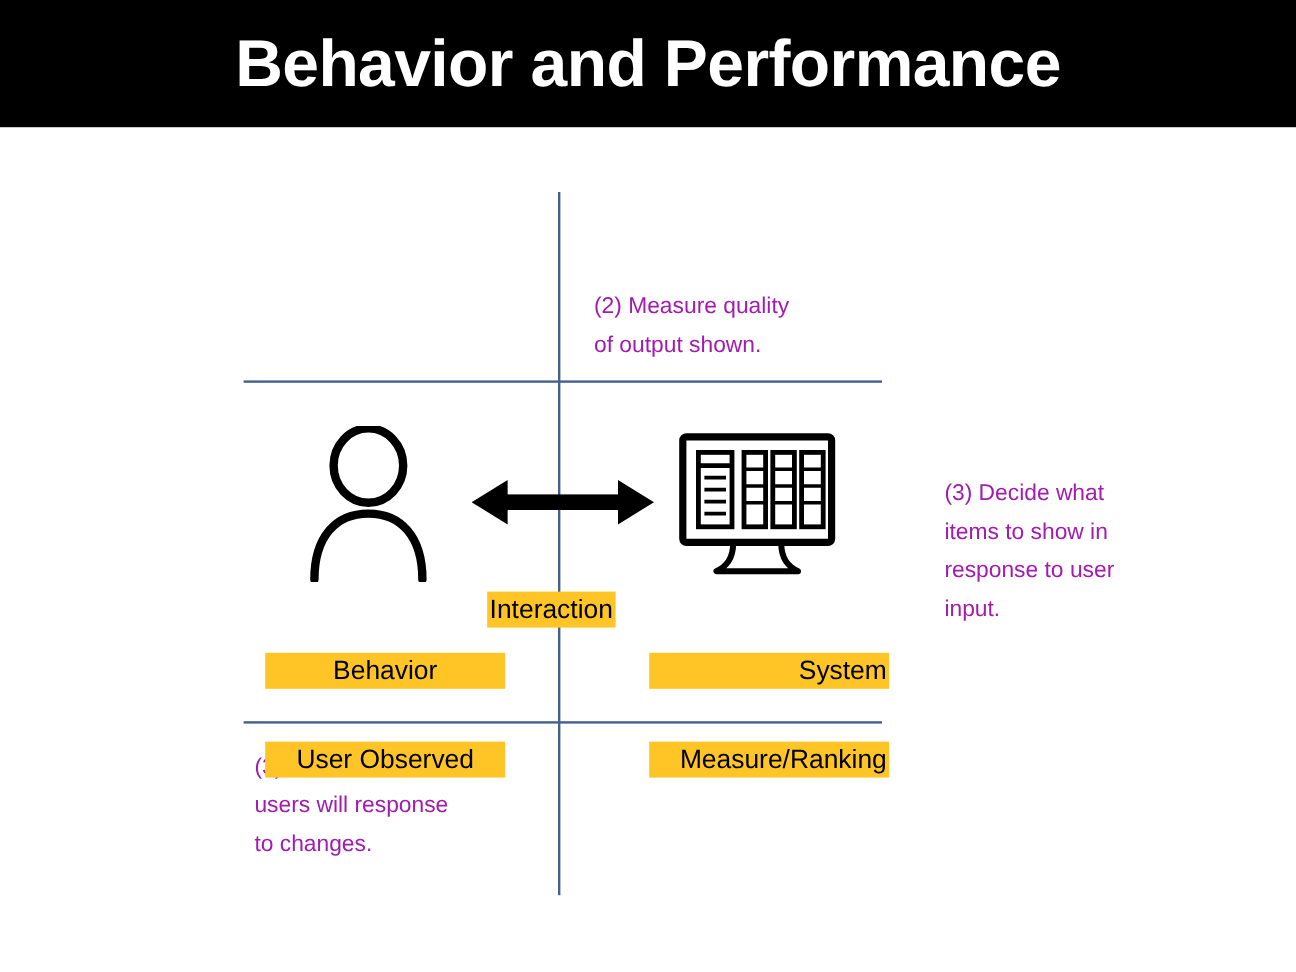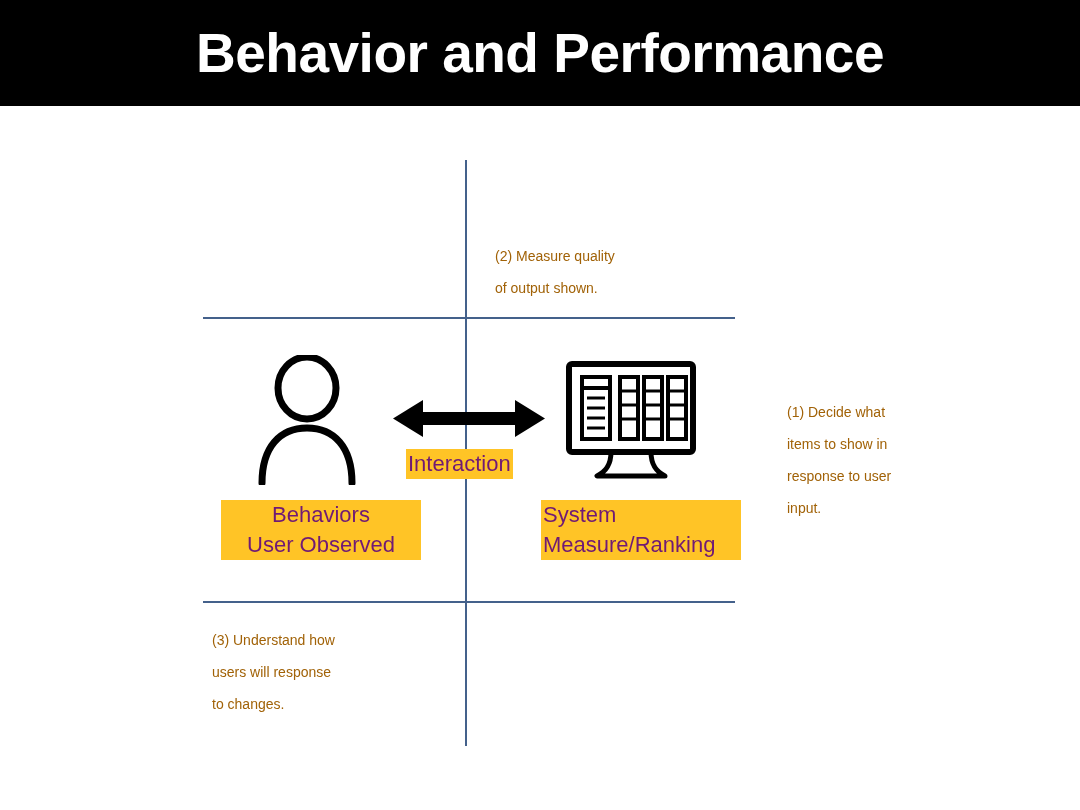--- a/index.html
+++ b/index.html
@@ -65,22 +65,22 @@
   #horizontal-axis-bottom {
     left: 203px;
     top: 601px;
     width: 532px;
     height: 2px;
   }
 
   
   .body-text {
     position: absolute;
-    color: #a16207;
-    font-size: 14px;
+    color: #a21caf;
+    font-size: 19px;
     line-height: 32px;
     white-space: pre-line;
   }
   #measure-quality-text {
     left: 495px;
     top: 240px;
     width: 250px;
   }
   #decide-items-text {
     left: 787px;
@@ -89,46 +89,47 @@
   }
   #understand-users-text {
     left: 212px;
     top: 624px;
     width: 260px;
   }
 
   
   .hl {
     background: #ffc426;
-    color: #701a75;
+    color: #000000;
     font-size: 22px;
     line-height: 30px;
     display: inline-block;
     padding: 0 2px;
+    margin-top: 44px;
   }
   #interaction-label {
     position: absolute;
     left: 406px;
     top: 449px;
     text-align: center;
   }
   #observed-label {
     position: absolute;
     left: 221px;
     top: 500px;
     width: 200px;
     text-align: center;
   }
   #observed-label .hl { display: block; }
   #system-label {
     position: absolute;
     left: 541px;
     top: 500px;
     width: 200px;
-    text-align: left;
+    text-align: right;
   }
   #system-label .hl { display: block; }
 
   
   #person-icon {
     position: absolute;
     left: 252px;
     top: 355px;
     width: 110px;
     height: 130px;
@@ -156,21 +157,21 @@
   <div id="title-bar">
     <div id="title-text">Behavior and Performance</div>
   </div>
 
   <div class="axis-line" id="vertical-axis"></div>
   <div class="axis-line" id="horizontal-axis-top"></div>
   <div class="axis-line" id="horizontal-axis-bottom"></div>
 
   <div class="body-text" id="measure-quality-text">(2) Measure quality
 of output shown.</div>
-  <div class="body-text" id="decide-items-text">(1) Decide what
+  <div class="body-text" id="decide-items-text">(3) Decide what
 items to show in
 response to user
 input.</div>
   <div class="body-text" id="understand-users-text">(3) Understand how
 users will response
 to changes.</div>
 
   <div id="person-icon">
     <svg width="110" height="130" viewBox="0 0 110 130" xmlns="http://www.w3.org/2000/svg">
       <ellipse cx="55" cy="33" rx="29" ry="31" fill="none" stroke="#000000" stroke-width="7"></ellipse>
@@ -212,21 +213,21 @@
 
       <path d="M46 92 C46 106, 40 112, 32 116 L100 116 C92 112, 86 106, 86 92" fill="none" stroke="#000000" stroke-width="5" stroke-linejoin="round"></path>
     </svg>
   </div>
 
   <div id="interaction-label">
     <span class="hl">Interaction</span>
   </div>
 
   <div id="observed-label">
-    <span class="hl">Behaviors</span>
+    <span class="hl">Behavior</span>
     <span class="hl">User Observed</span>
   </div>
 
   <div id="system-label">
     <span class="hl">System</span>
     <span class="hl">Measure/Ranking</span>
   </div>
 
 </div>
 

